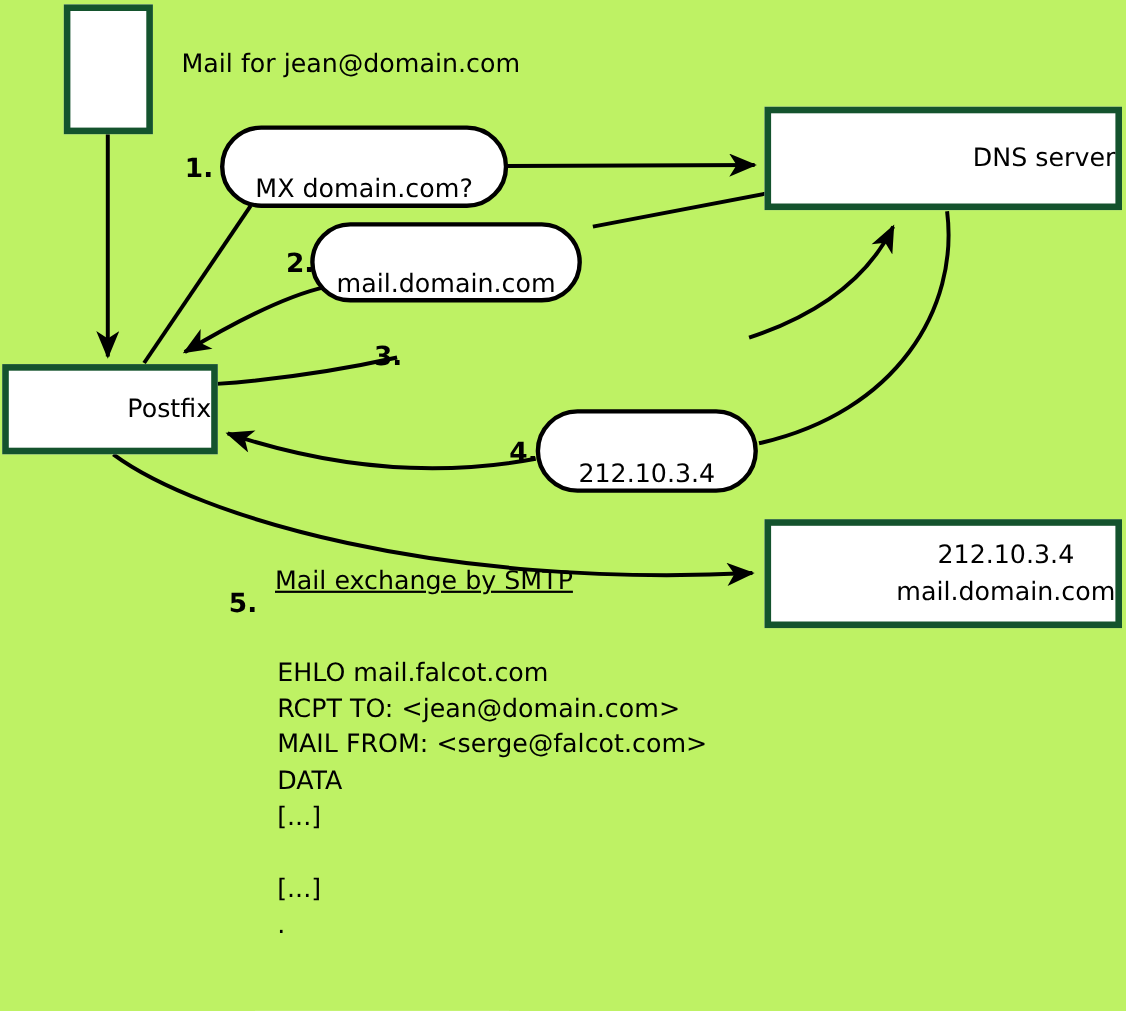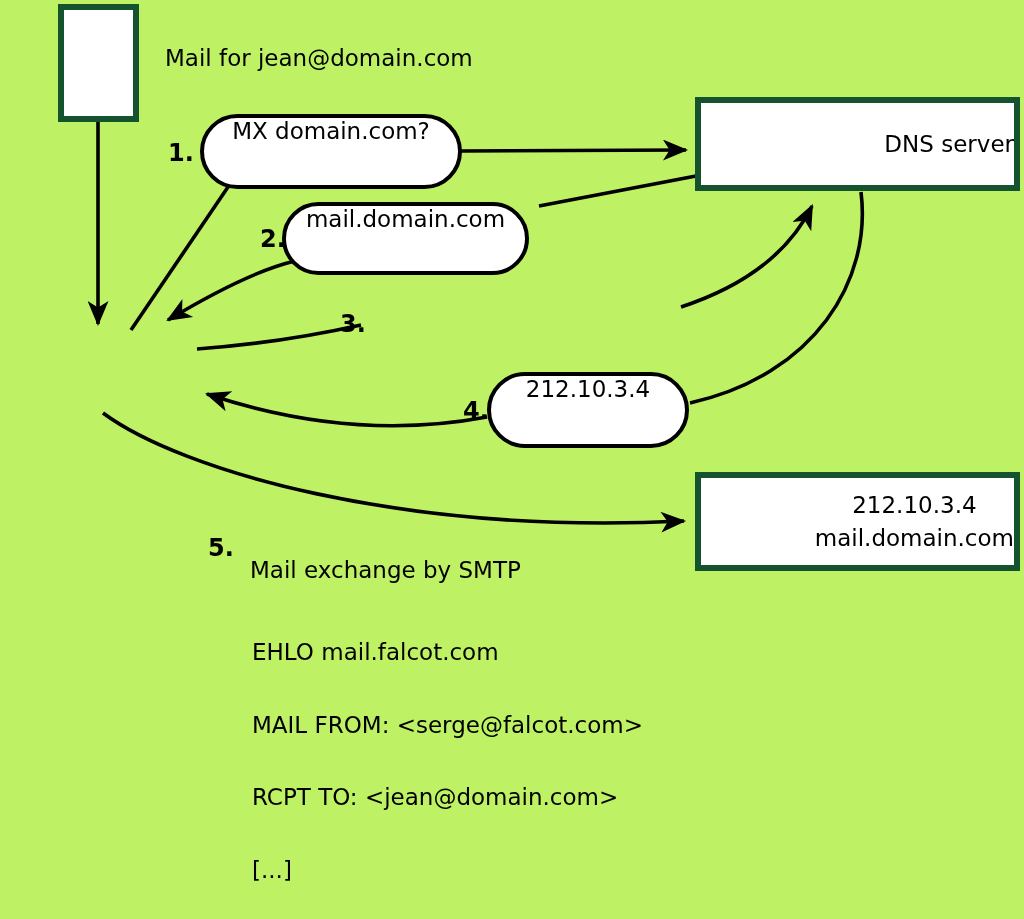--- a/index.html
+++ b/index.html
@@ -27,21 +27,21 @@
     text-align: center;
     font-size: 23px;
     line-height: 31px;
   }
   .pill {
     position: absolute;
     box-sizing: border-box;
     border: 4px solid #000000;
     border-radius: 40px;
     background: #ffffff;
-    display: flex; align-items: flex-start; justify-content: center;
+    display: flex; align-items: flex-end; justify-content: center;
     font-size: 23px;
     white-space: nowrap;
   }
   .stepnum {
     position: absolute;
     font-weight: bold;
     font-size: 24px;
     white-space: nowrap;
   }
   .caption {
@@ -51,21 +51,20 @@
   }
   .smtp {
     position: absolute;
     left: 252px; top: 596px;
     font-size: 23px;
   }
   .smtp .line {
     height: 32.7px;
     line-height: 32.7px;
     white-space: pre;
-    margin-top: 40px;
   }
   .resultbox-inner .line { line-height: 33px; }
 </style>
 </head>
 <body>
 
 <div class="canvas">
 
   <svg class="edges" viewBox="0 0 1024 919" fill="none" stroke="#000000" stroke-width="3.6">
     <defs>
@@ -82,20 +81,23 @@
     <path d="M 681,307 Q 778,275 812,206" marker-end="url(#arrow)"></path>
     <path d="M 861,192 C 872,280 815,375 690,403"></path>
     <path d="M 487,417 C 380,437 285,420 207,394" marker-end="url(#arrow)"></path>
     <path d="M 103,413 C 180,470 400,535 684,521" marker-end="url(#arrow)"></path>
   </svg>
 
   <div class="node" style="left:58px; top:4px; width:81px; height:118px;"></div>
 
   <div class="caption" style="left:165px; top:45px;">Mail for jean@domain.com</div>
 
+  <div class="node" style="left:2px; top:331px; width:196px; height:82px;">
+    <span>Postfix</span>
+  </div>
 
   <div class="node" style="left:695px; top:97px; width:325px; height:94px;">
     <span>DNS server</span>
   </div>
 
   <div class="node" style="left:695px; top:472px; width:325px; height:99px;">
     <div class="resultbox-inner">
       <div class="line">212.10.3.4</div>
       <div class="line">mail.domain.com</div>
     </div>
@@ -112,25 +114,26 @@
   </div>
 
   <span class="stepnum" style="left:340px; top:310px;">3.</span>
 
   <span class="stepnum" style="left:463px; top:397px;">4.</span>
   <div class="pill" style="left:487px; top:372px; width:202px; height:76px;">
     <span>212.10.3.4</span>
   </div>
 
   <span class="stepnum" style="left:208px; top:534px;">5.</span>
-  <span class="caption" style="left:250px; top:557px;">Mail exchange by SMTP</span>
+  <span class="caption" style="left:250px; top:515px;text-decoration:underline;">Mail exchange by SMTP</span>
 
   <div class="smtp">
     <div class="line">EHLO mail.falcot.com</div>
+    <div class="line">RCPT TO: &lt;jean@domain.com&gt;</div>
     <div class="line">MAIL FROM: &lt;serge@falcot.com&gt;</div>
-    <div class="line">RCPT TO: &lt;jean@domain.com&gt;</div>
+    <div class="line">DATA</div>
     <div class="line">[...]</div>
     <div class="line"></div>
     <div class="line">[...]</div>
     <div class="line">.</div>
   </div>
 
 </div>
 
 </body></html>

